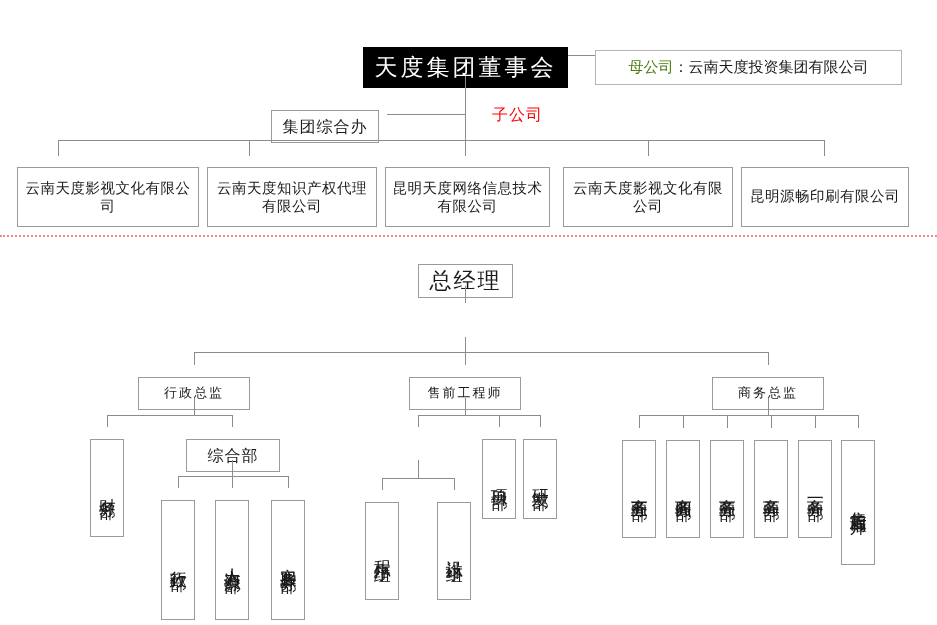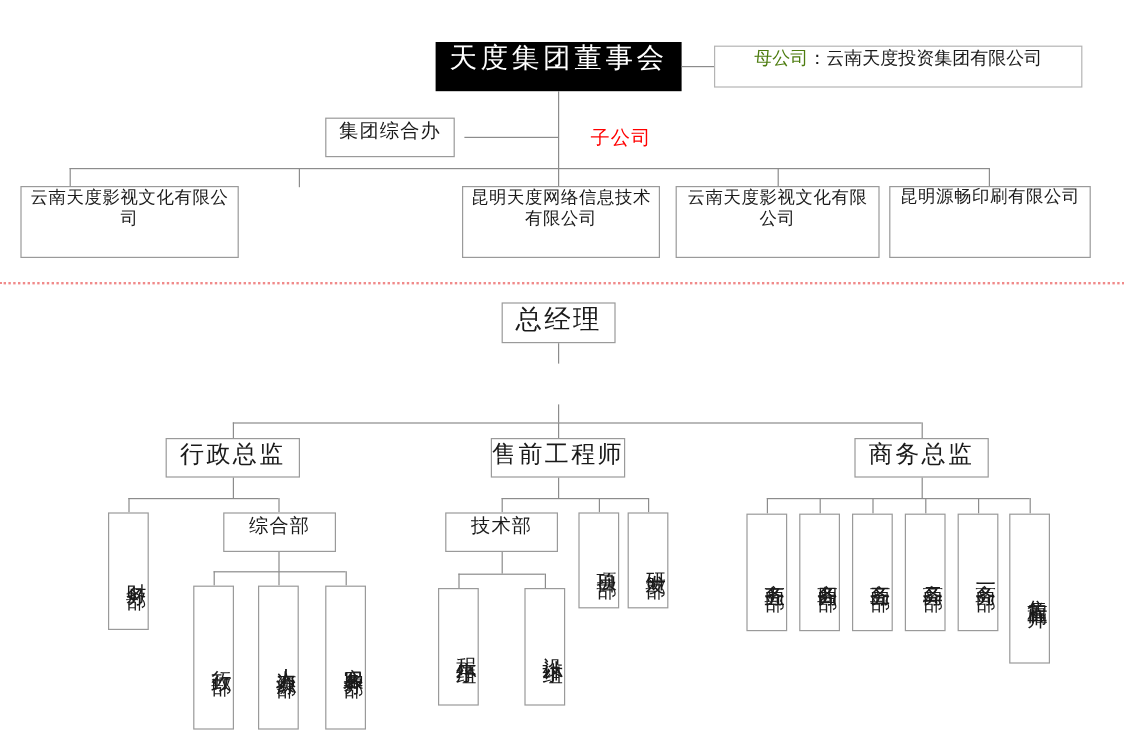--- a/index.html
+++ b/index.html
@@ -19,45 +19,47 @@
   }
 
   
   .node {
     position: absolute;
     box-sizing: border-box;
     border: 1px solid #9a9a9a;
     background: #ffffff;
     color: #1a1a1a;
     display: flex;
+    align-items: center;
     justify-content: center;
     text-align: center;
     line-height: 1.25;
     font-size: 15px;
     letter-spacing: 0.5px;
+    margin-top: 12px;
   }
   .node.root {
     background: #000000;
     border: none;
     color: #ffffff;
     font-size: 23px;
     letter-spacing: 3px;
   }
   .node.legend {
     border: 1px solid #b4b4b4;
     font-size: 15px;
     justify-content: center;
     letter-spacing: 0px;
   }
   .node.subsidiary {
     font-size: 14.5px;
     padding: 0 4px;
   }
   .node.exec { font-size: 22px; letter-spacing: 2px; }
-  .node.director { font-size: 20px; letter-spacing: 2px; }
+  .node.director { font-size: 13px; letter-spacing: 2px; }
   .node.dept { font-size: 16px; letter-spacing: 1px; }
 
   
   .node.vert {
     writing-mode: vertical-rl;
     text-orientation: upright;
     font-size: 17px;
     letter-spacing: 2px;
     padding: 4px 0;
   }
@@ -122,20 +124,23 @@
 
   <div class="line v" style="left:58px;  top:140px; height:16px;"></div>
   <div class="line v" style="left:249px; top:140px; height:16px;"></div>
   <div class="line v" style="left:465px; top:140px; height:16px;"></div>
   <div class="line v" style="left:648px; top:140px; height:16px;"></div>
   <div class="line v" style="left:824px; top:140px; height:16px;"></div>
 
   <div class="node subsidiary" style="left:17px; top:155px; width:182px; height:60px;">
     <span>云南天度影视文化有限公司</span>
   </div>
+  <div class="node subsidiary" style="left:207px; top:155px; width:170px; height:60px;">
+    <span>云南天度知识产权代理有限公司</span>
+  </div>
   <div class="node subsidiary" style="left:385px; top:155px; width:165px; height:60px;">
     <span>昆明天度网络信息技术有限公司</span>
   </div>
   <div class="node subsidiary" style="left:563px; top:155px; width:170px; height:60px;">
     <span>云南天度影视文化有限公司</span>
   </div>
   <div class="node subsidiary" style="left:741px; top:155px; width:168px; height:60px;font-family:Liberation Mono, monospace;">
     <span>昆明源畅印刷有限公司</span>
   </div>
 
@@ -191,23 +196,20 @@
   <div class="node vert" style="left:271px; top:488px; width:34px; height:120px;">
     <span>客户服务部</span>
   </div>
 
   <div class="line v" style="left:465px; top:398px; height:17px;"></div>
   <div class="line h" style="left:418px; top:415px; width:122px;"></div>
   <div class="line v" style="left:418px; top:415px; height:12px;"></div>
   <div class="line v" style="left:499px; top:415px; height:12px;"></div>
   <div class="line v" style="left:540px; top:415px; height:12px;"></div>
 
-  <div class="node dept" style="left:371px; top:427px; width:94px; height:33px;">
-    <span>技术部</span>
-  </div>
   <div class="node vert" style="left:482px; top:427px; width:34px; height:80px;">
     <span>项目部</span>
   </div>
   <div class="node vert" style="left:523px; top:427px; width:34px; height:80px;">
     <span>研发部</span>
   </div>
 
   <div class="line v" style="left:418px; top:460px; height:18px;"></div>
   <div class="line h" style="left:382px; top:478px; width:72px;"></div>
   <div class="line v" style="left:382px; top:478px; height:12px;"></div>

